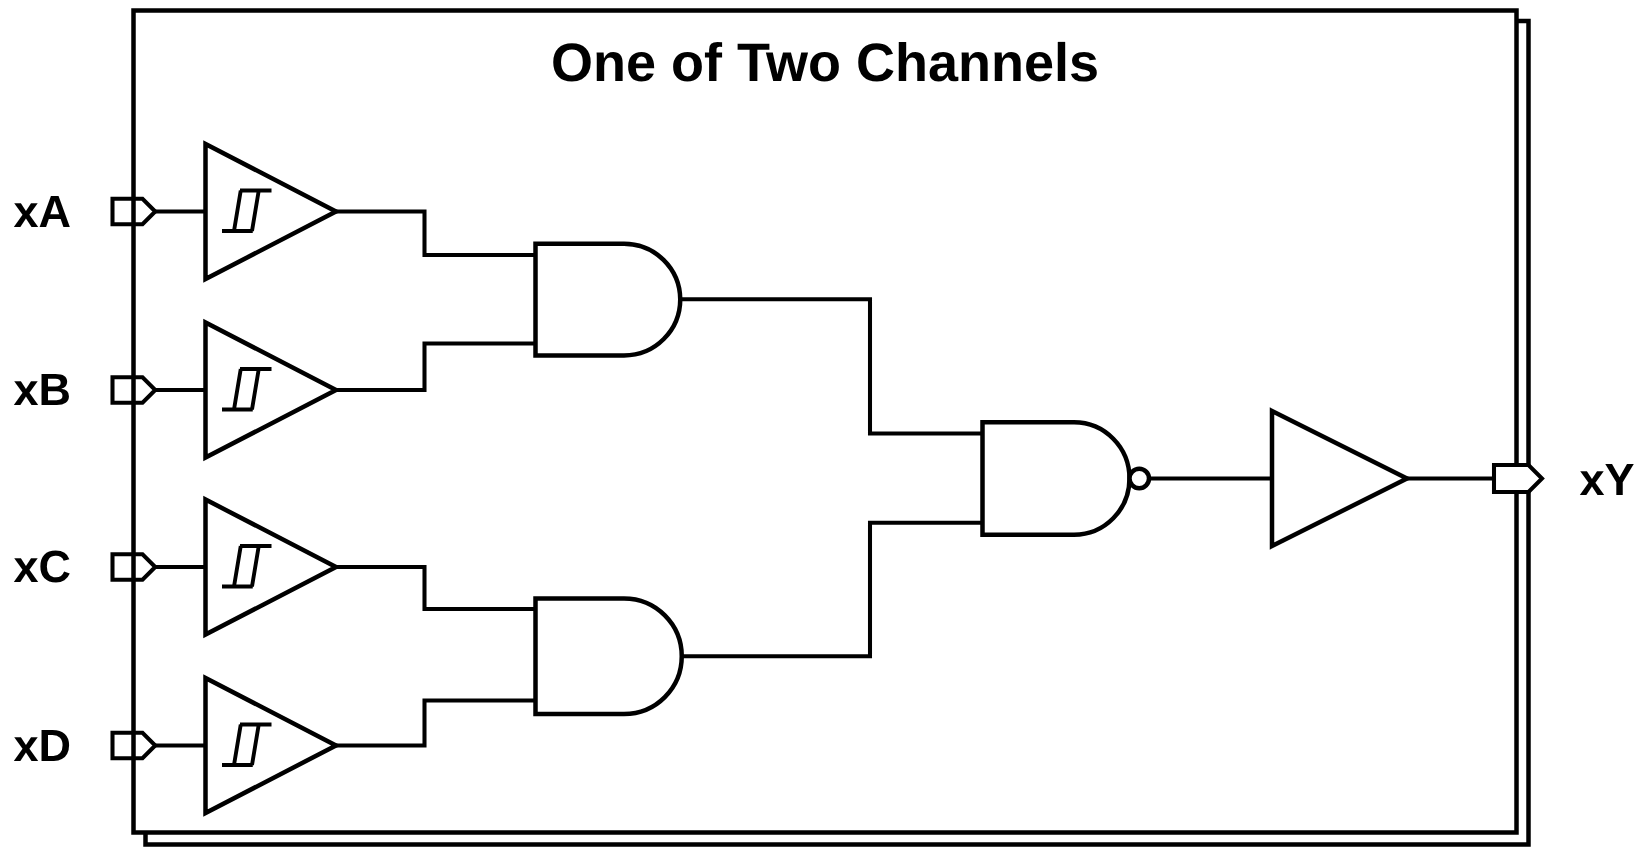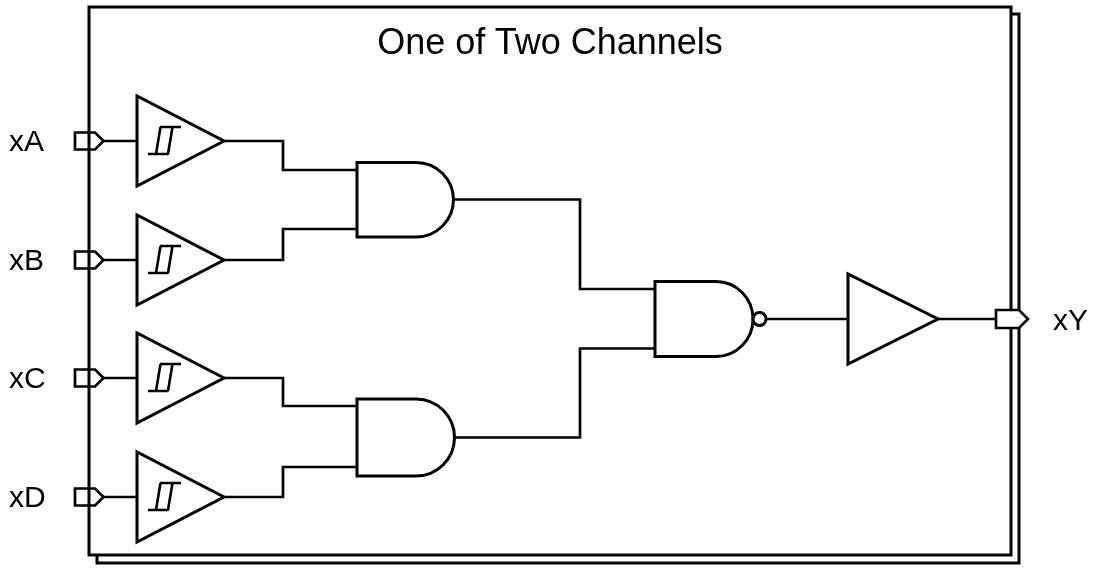--- a/index.html
+++ b/index.html
@@ -7,20 +7,21 @@
     padding: 0;
     background: #ffffff;
   }
   .stage {
     position: relative;
     width: 1100px;
     height: 570px;
     background: #ffffff;
     font-family: "Liberation Sans", sans-serif;
     overflow: hidden;
+    font-weight: bold;
   }
   svg { display: block; }
   .outline {
     fill: #ffffff;
     stroke: #000000;
     stroke-width: 3;
   }
   .wire {
     fill: none;
     stroke: #000000;

